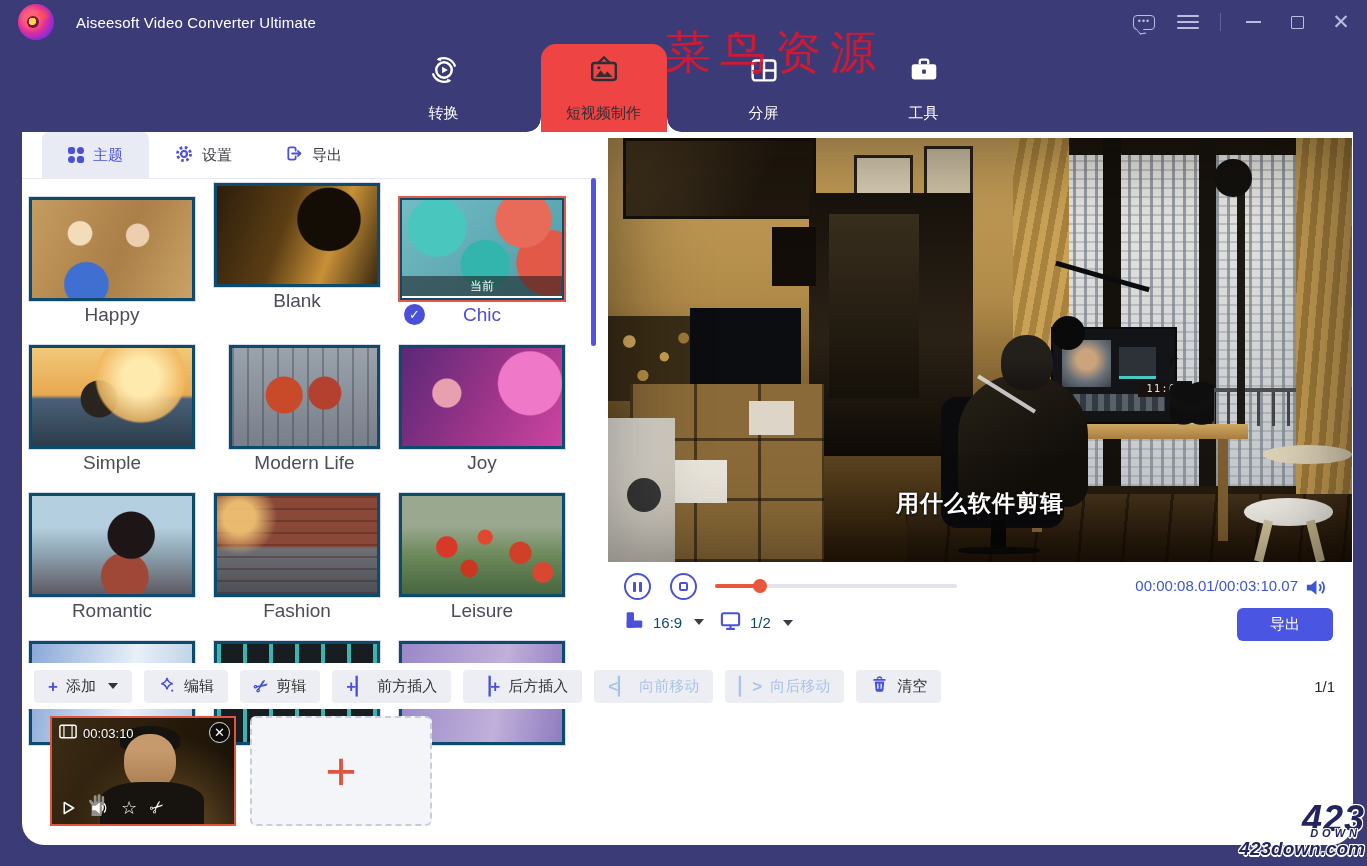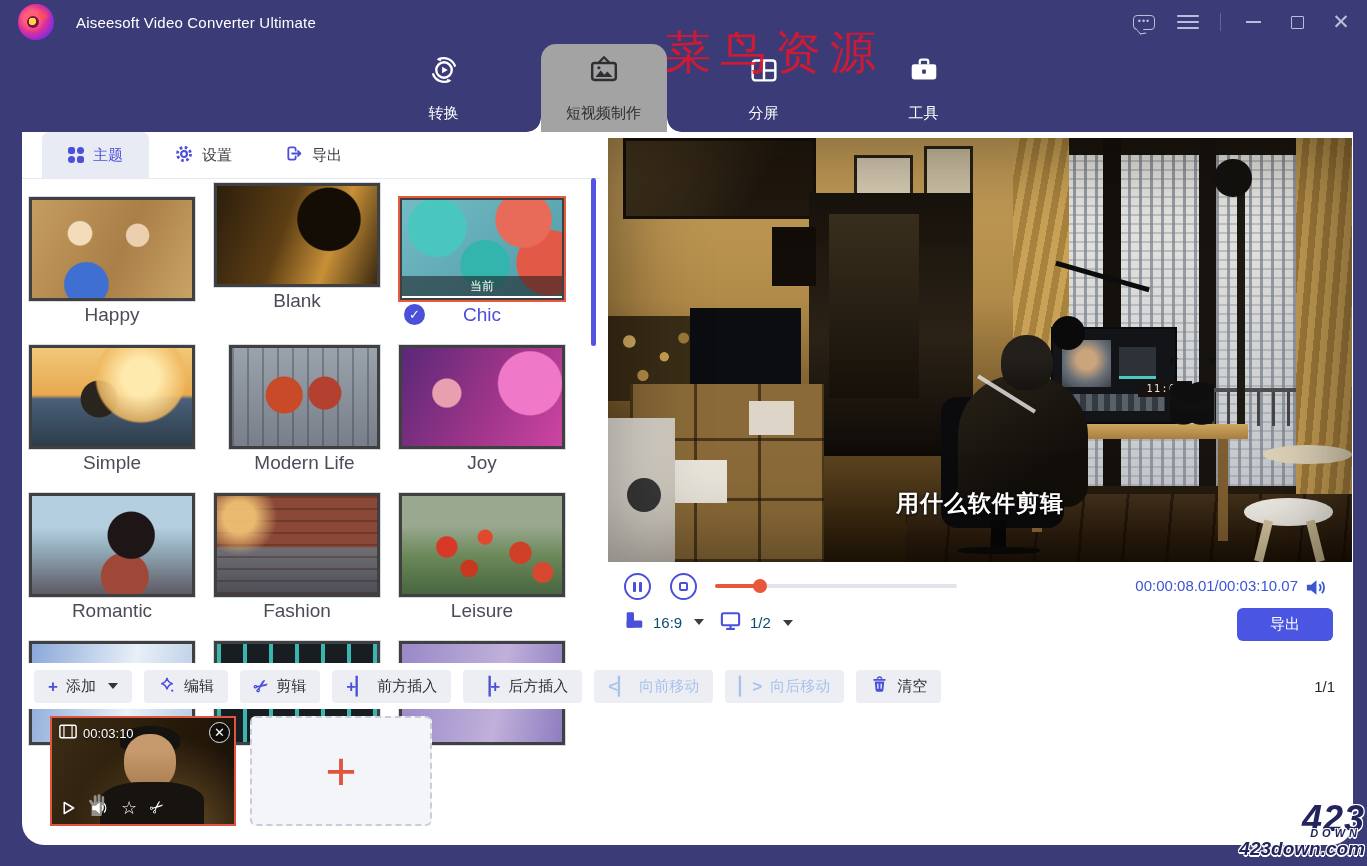--- a/index.html
+++ b/index.html
@@ -30,21 +30,21 @@
   .tb-div { width:1px; height:18px; background:#63639a; }
   .win-min { width:15px; height:2px; background:#bcbcdc; }
   .win-max { width:13px; height:13px; border:1.7px solid #bcbcdc; border-radius:1px; }
   .win-close { font-size:21px; line-height:20px; color:#bcbcdc; font-weight:300; }
 
   
   .nav { position:absolute; left:0; top:44px; right:0; height:88px; display:flex; justify-content:center; align-items:flex-end; gap:34px; }
   .nav-tab { width:126px; height:88px; display:flex; flex-direction:column; align-items:center; justify-content:center; gap:13px;
     color:#ffffff; cursor:pointer; position:relative; }
   .nav-tab .ntlabel { font-size:15px; }
-  .nav-tab.active { background:#a3a3a3; border-radius:15px 15px 0 0; color:#2e2e33; }
+  .nav-tab.active { background:#ef4444; border-radius:15px 15px 0 0; color:#2e2e33; }
   .nav-tab.active::before { content:""; position:absolute; left:-14px; bottom:0; width:14px; height:14px;
     background:radial-gradient(circle 14px at 0 0, rgba(0,0,0,0) 13.4px, #ffffff 14px); }
   .nav-tab.active::after { content:""; position:absolute; right:-14px; bottom:0; width:14px; height:14px;
     background:radial-gradient(circle 14px at 100% 0, rgba(0,0,0,0) 13.4px, #ffffff 14px); }
 
   
   .overlay-mark { position:absolute; left:665px; top:22px; z-index:40; font-family:"Liberation Serif", serif;
     font-size:46px; color:rgba(225,22,44,.88); letter-spacing:9px; pointer-events:none; }
 
   
@@ -55,21 +55,21 @@
   .panel-tabs { position:absolute; left:0; top:0; width:578px; height:47px; display:flex; align-items:stretch;
     padding-left:20px; border-bottom:1px solid #e8e9f0; background:#fff; }
   .ptab { display:flex; align-items:center; gap:9px; padding:0 26px; font-size:15px; color:#3c3c46; cursor:pointer; }
   .ptab.active { background:#e9ebf4; border-radius:7px 7px 0 0; color:#4a50d8; }
   .grid-ic { width:16px; height:16px; display:grid; grid-template-columns:7px 7px; grid-template-rows:7px 7px; gap:2px; }
   .grid-ic i { background:#4a50d8; border-radius:2.5px; }
   .grid-ic i:nth-child(2){ border-radius:50%; } .grid-ic i:nth-child(3){ border-radius:50%; }
 
   
   .theme-card { position:absolute; width:168px; height:132px; cursor:pointer; }
-  .thumb { height:106px; background:#404040; border:1px solid #d9dbe4; padding:3px; }
+  .thumb { height:106px; background:#0c4a6e; border:1px solid #d9dbe4; padding:3px; }
   .thumb .img { width:100%; height:100%; }
   .theme-card.selected .thumb { border:2px solid #e55a40; padding:2px; position:relative; }
   .tlabel { height:26px; line-height:26px; text-align:center; font-size:19px; color:#4c4c58; }
   .theme-card.selected .tlabel { color:#4a50d8; }
   .cur-badge { position:absolute; left:2px; right:2px; bottom:4px; height:20px; background:rgba(25,25,28,.55);
     color:#fff; font-size:12px; display:flex; align-items:center; justify-content:center; }
   .cur-line { position:absolute; left:2px; right:2px; bottom:2px; height:2px; background:#ffffff; }
   .theme-check { position:absolute; left:6px; bottom:3px; width:21px; height:21px; border-radius:50%; background:#4a50d8;
     color:#fff; font-size:13px; display:flex; align-items:center; justify-content:center; }
   

